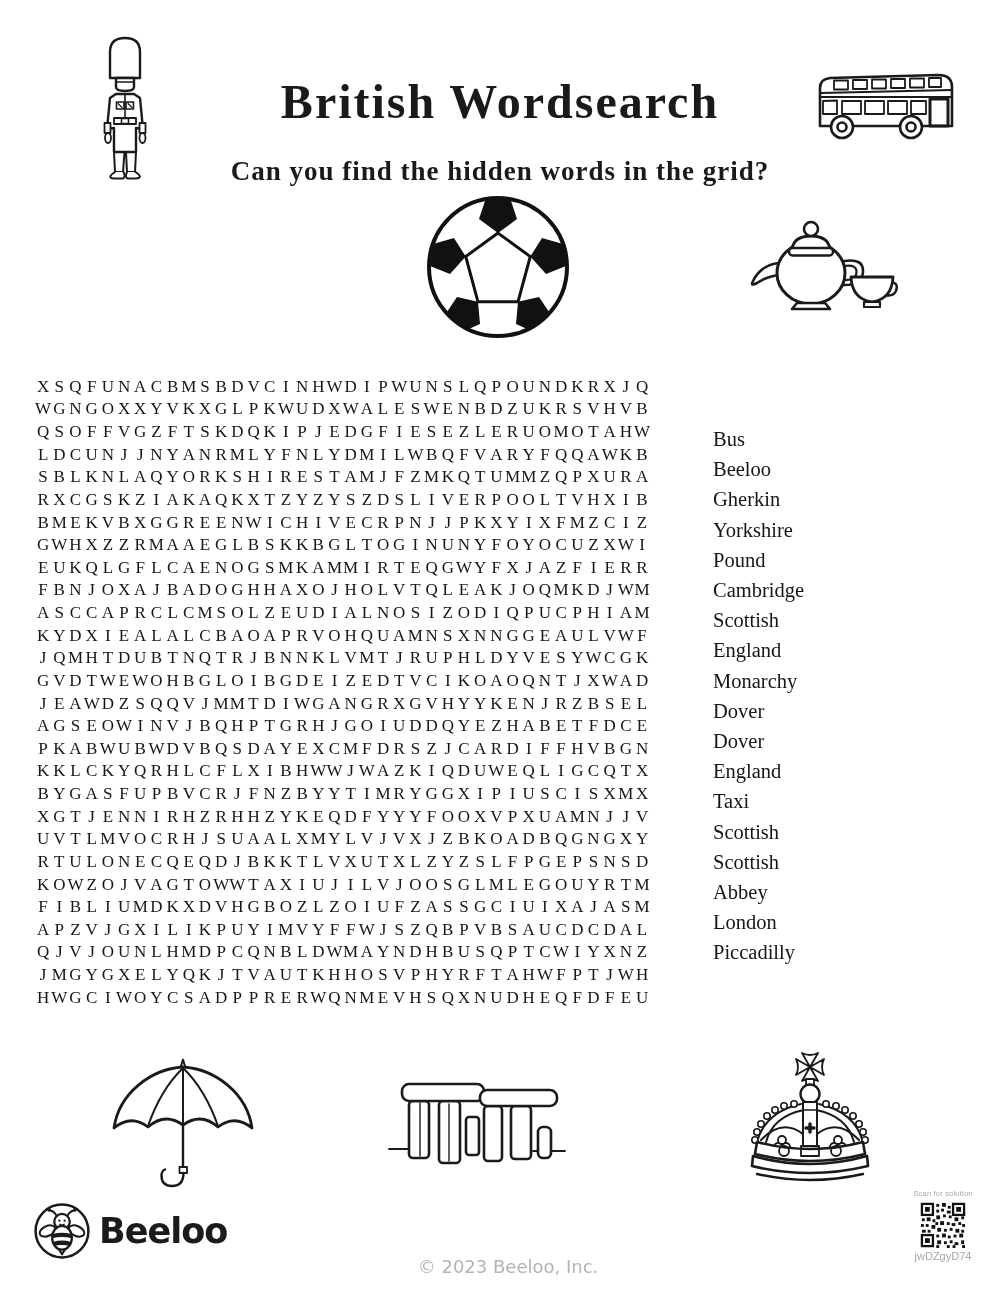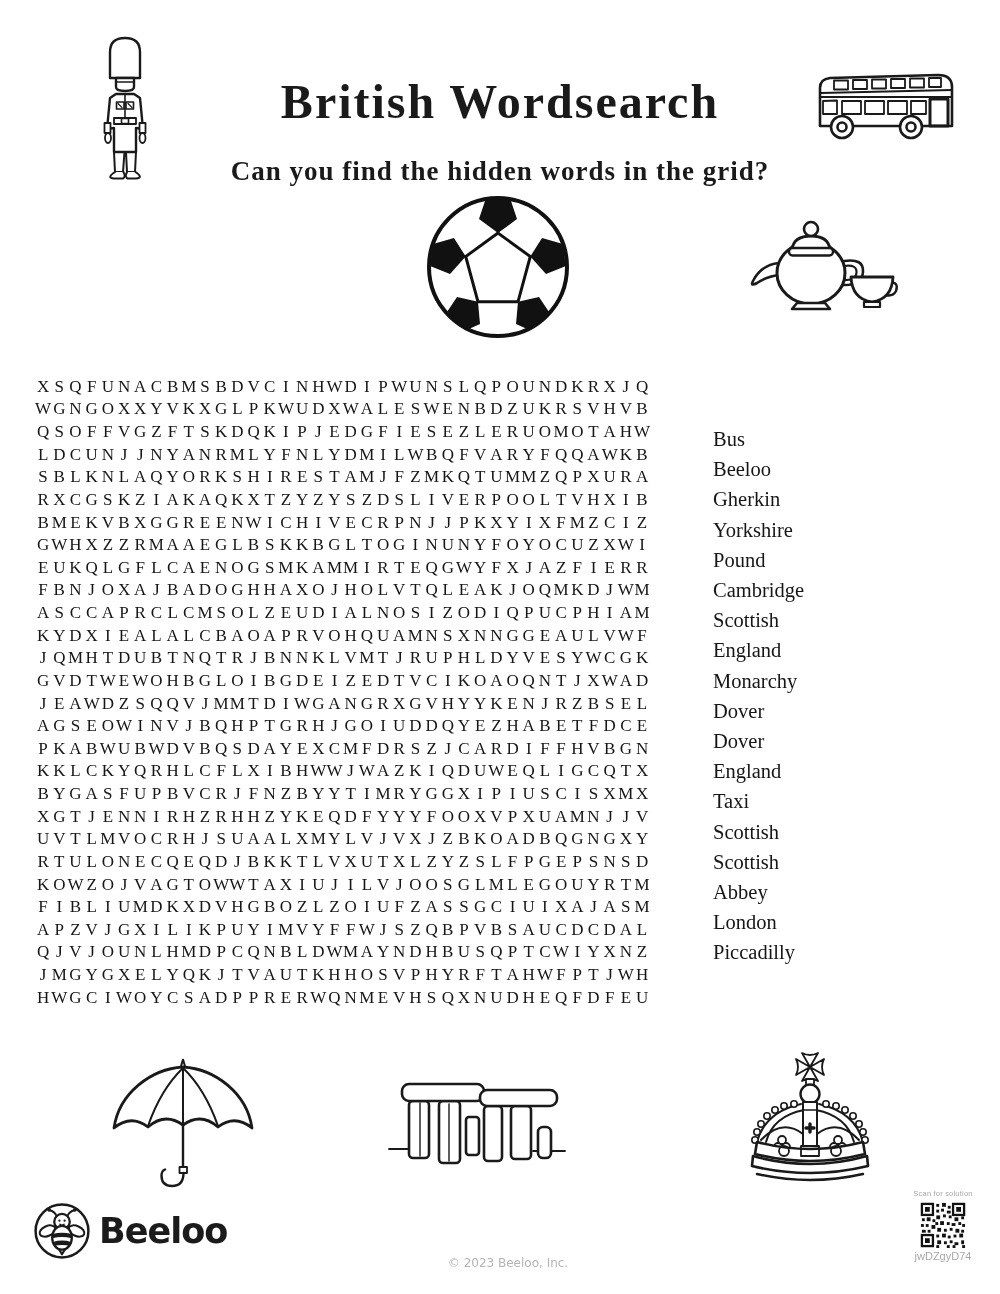--- a/index.html
+++ b/index.html
@@ -28,21 +28,21 @@
   }
   .word-list { position:absolute; left:685px; top:424px;margin-left:28px; }
   .word-item { font-size:20.5px; line-height:30.2px; color:#161616; }
   .brand { position:absolute; left:33px; top:1202px; display:flex; align-items:center; }
   .brand-word {
     font-family:"DejaVu Sans", sans-serif; font-weight:700; font-size:35px;
     letter-spacing:-1px; color:#1b1b1b; margin-left:8px;
   }
   .copyright {
     position:absolute; left:16px; right:0; top:1256px; text-align:center;
-    font-family:"DejaVu Sans", sans-serif; font-size:12px; color:#b4b4b4;
+    font-family:"DejaVu Sans", sans-serif; font-size:18px; color:#b4b4b4;
   }
   .qr-block {
     position:absolute; left:905px; top:1189px; width:76px; text-align:center;
     font-family:Liberation Sans, sans-serif; color:#a8a8a8;
   }
   .qr-caption { font-size:7.5px; letter-spacing:0.2px; }
   .qr-svg { display:block; margin:4px auto 2px auto; }
   .qr-id { font-size:11px; }
   svg { display:block; }
 </style>

